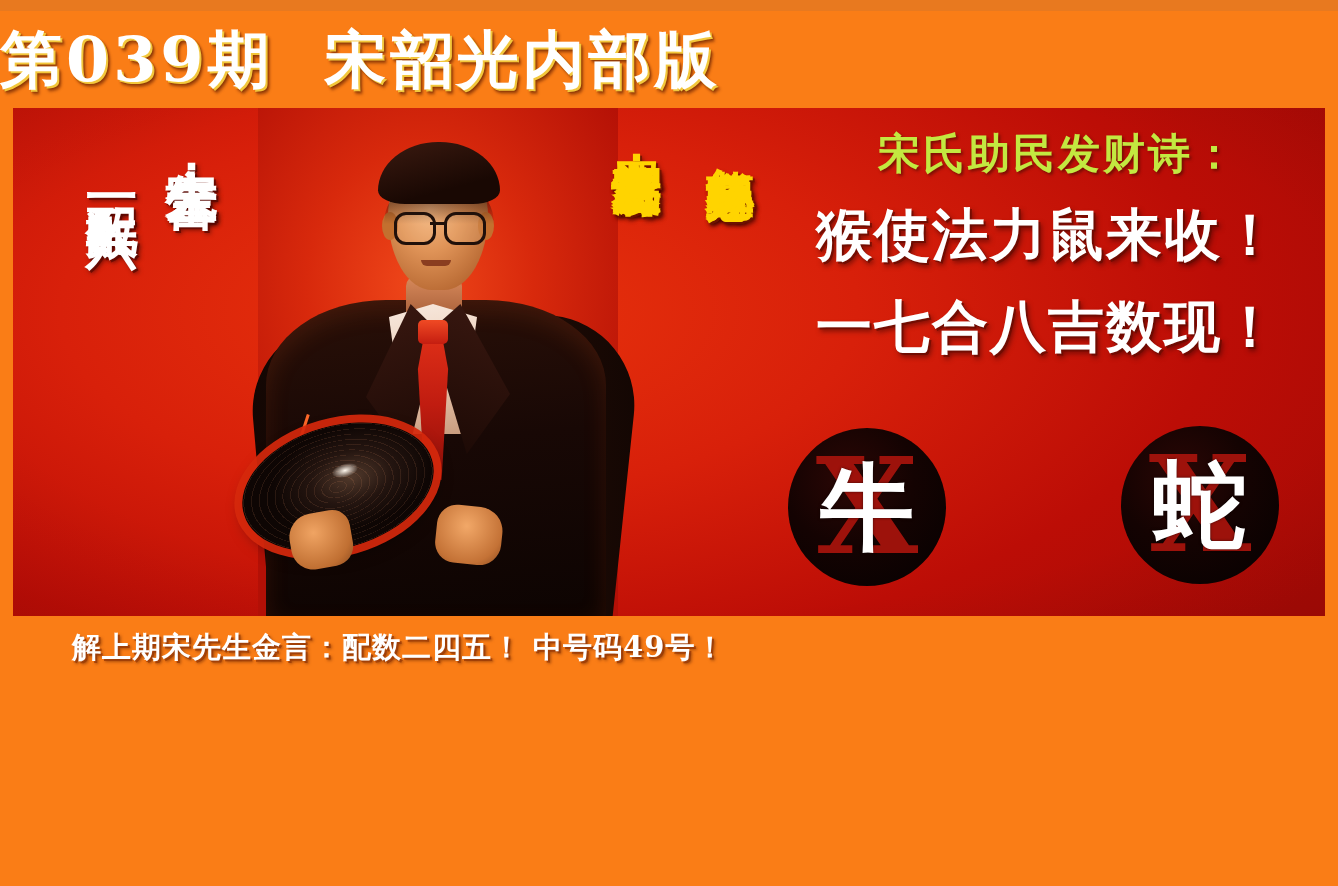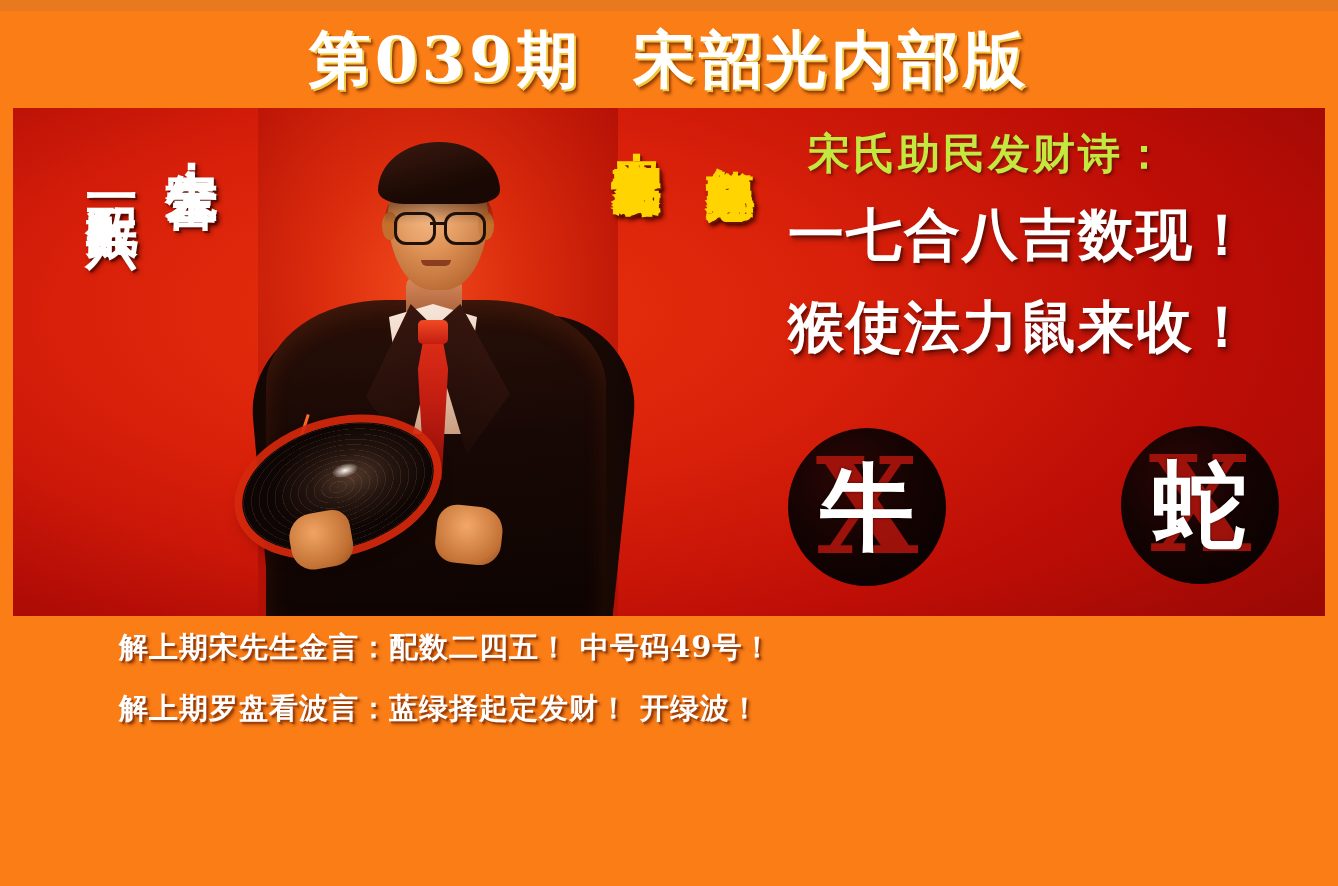--- a/index.html
+++ b/index.html
@@ -27,21 +27,21 @@
     background: #e8791f;
   }
 
   
   .header {
     position: absolute;
     left: 0; top: 11px;
     width: 1338px; height: 97px;
     display: flex;
     align-items: center;
-    justify-content: center;
+    justify-content: flex-start;
   }
   .header-title {
     font-family: "DejaVu Serif", "Liberation Serif", serif;
     font-weight: bold;
     font-size: 62px;
     line-height: 1;
     letter-spacing: 4px;
     color: #ffffff;
     white-space: pre;
     text-shadow:
@@ -258,20 +258,21 @@
   .v-jinyan   { left: 152px;  top: 18px;  font-size: 52px; letter-spacing: 2px; }
   .v-peishu   { left: 72px;   top: 58px;  font-size: 52px; letter-spacing: 2px; }
   .v-luopan   { left: 598px;  top: 12px;  font-size: 50px; letter-spacing: 1px; }
   .v-honglan  { left: 692px;  top: 22px;  font-size: 48px; letter-spacing: 1px; }
 
   
   .poem {
     position: absolute;
     left: 775px; top: 18px;
     width: 520px;
+    text-align: center;
   }
   .poem-head {
     font-family: "DejaVu Serif", "Liberation Serif", serif;
     font-weight: bold;
     font-size: 42px;
     color: #c3e840;
     letter-spacing: 3px;
     margin-left: 20px;
     text-shadow: 2px 2px 3px rgba(70,10,0,0.6);
     white-space: pre;
@@ -325,21 +326,21 @@
     position: absolute;
     left: 0; top: 628px;
     width: 1338px;
   }
   .explain-line {
     font-family: "DejaVu Serif", "Liberation Serif", serif;
     font-weight: bold;
     font-size: 29px;
     color: #ffffff;
     letter-spacing: 1px;
-    padding-left: 119px;
+    padding-left: 72px;
     margin-bottom: 21px;
     white-space: pre;
     text-shadow: 2px 2px 0 rgba(150,55,5,0.75), 3px 3px 3px rgba(90,30,0,0.5);
   }
 
   
   .footer {
     position: absolute;
     left: 8px; top: 810px;
     width: 1322px; height: 50px;
@@ -401,33 +402,32 @@
     </div>
 
     <div class="vcol vcol-white v-jinyan">宋先生金言：</div>
     <div class="vcol vcol-white v-peishu">配数一二六</div>
 
     <div class="vcol vcol-yellow v-luopan">宋韶光罗盘看波诗：</div>
     <div class="vcol vcol-yellow v-honglan">红蓝必睇必捧场</div>
 
     <div class="poem">
       <div class="poem-head">宋氏助民发财诗：</div>
+      <div class="poem-line">猴使法力鼠来收！</div>
       <div class="poem-line">一七合八吉数现！</div>
-      <div class="poem-line">猴使法力鼠来收！</div>
     </div>
 
     <div class="zodiac zodiac-1">
       <div class="zodiac-x">X</div>
       <div class="zodiac-char">牛</div>
     </div>
     <div class="zodiac zodiac-2">
       <div class="zodiac-x">X</div>
       <div class="zodiac-char">蛇</div>
     </div>
   </div>
 
   <div class="explain">
     <div class="explain-line">解上期宋先生金言：配数二四五！ 中号码49号！</div>
-    <div class="explain-line">解上期罗盘看波言：蓝绿择起定发财！ 开绿波！</div>
   </div>
 
 
 </div>
 
 </body></html>

